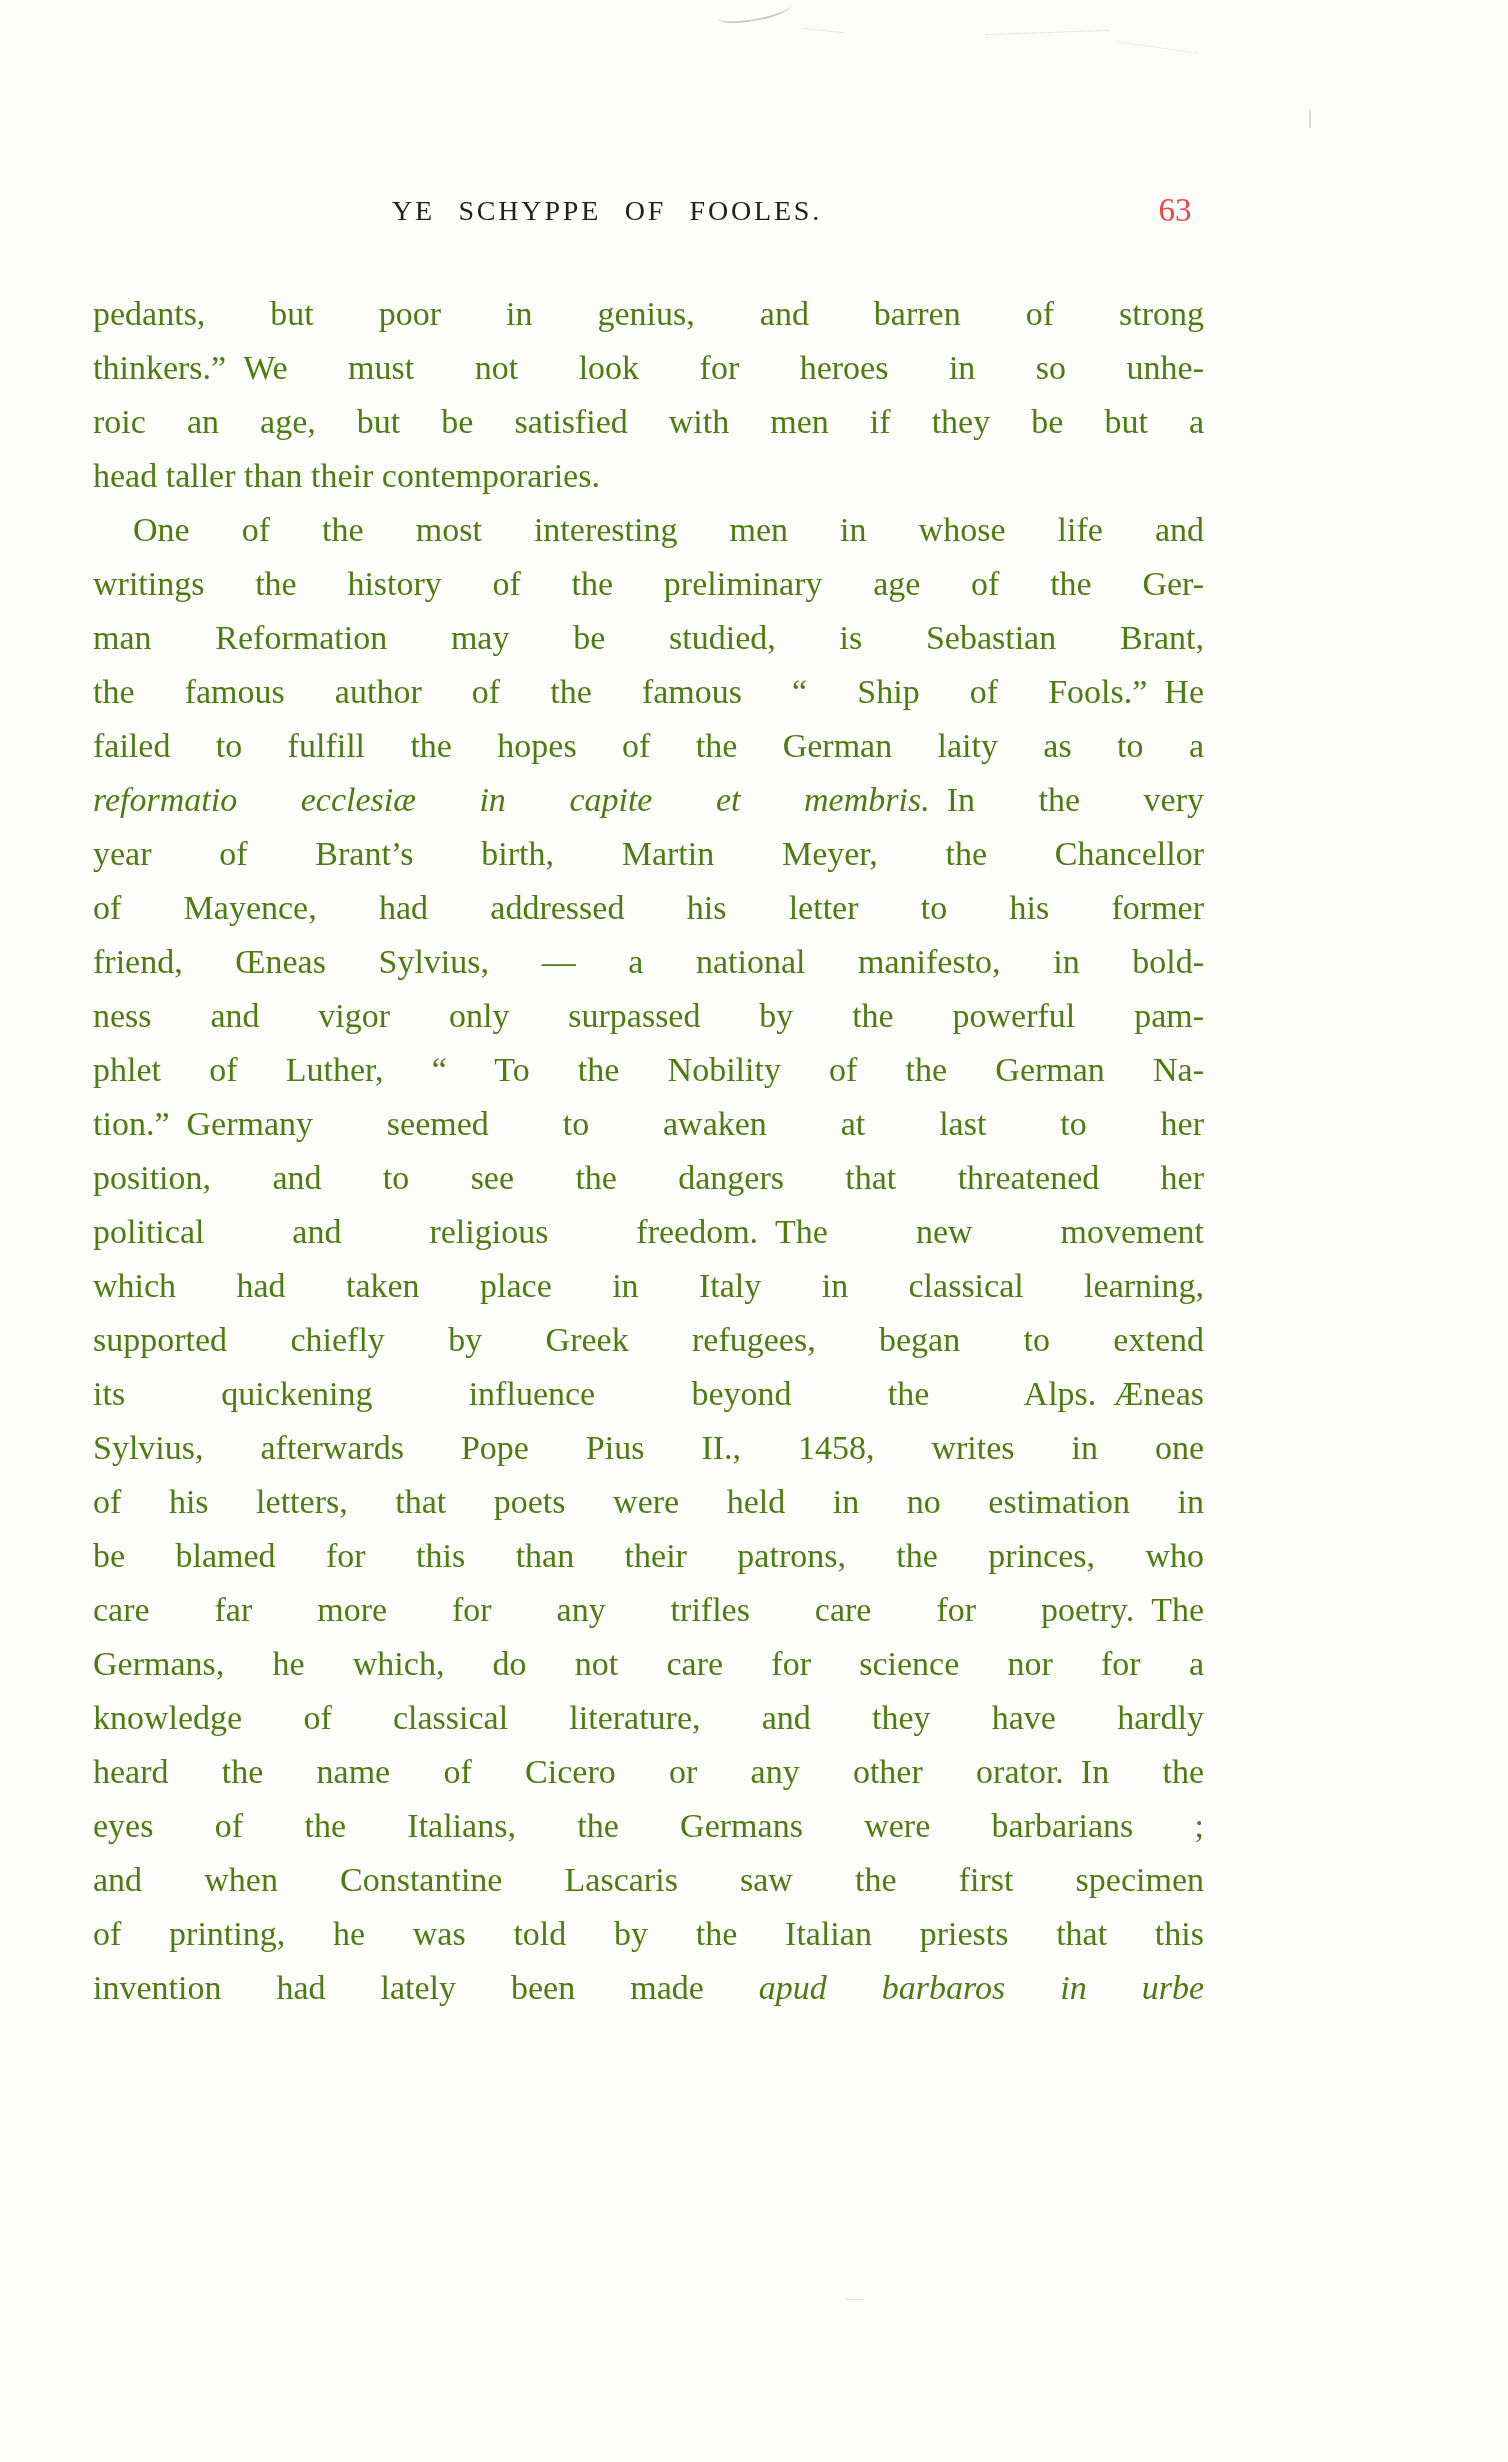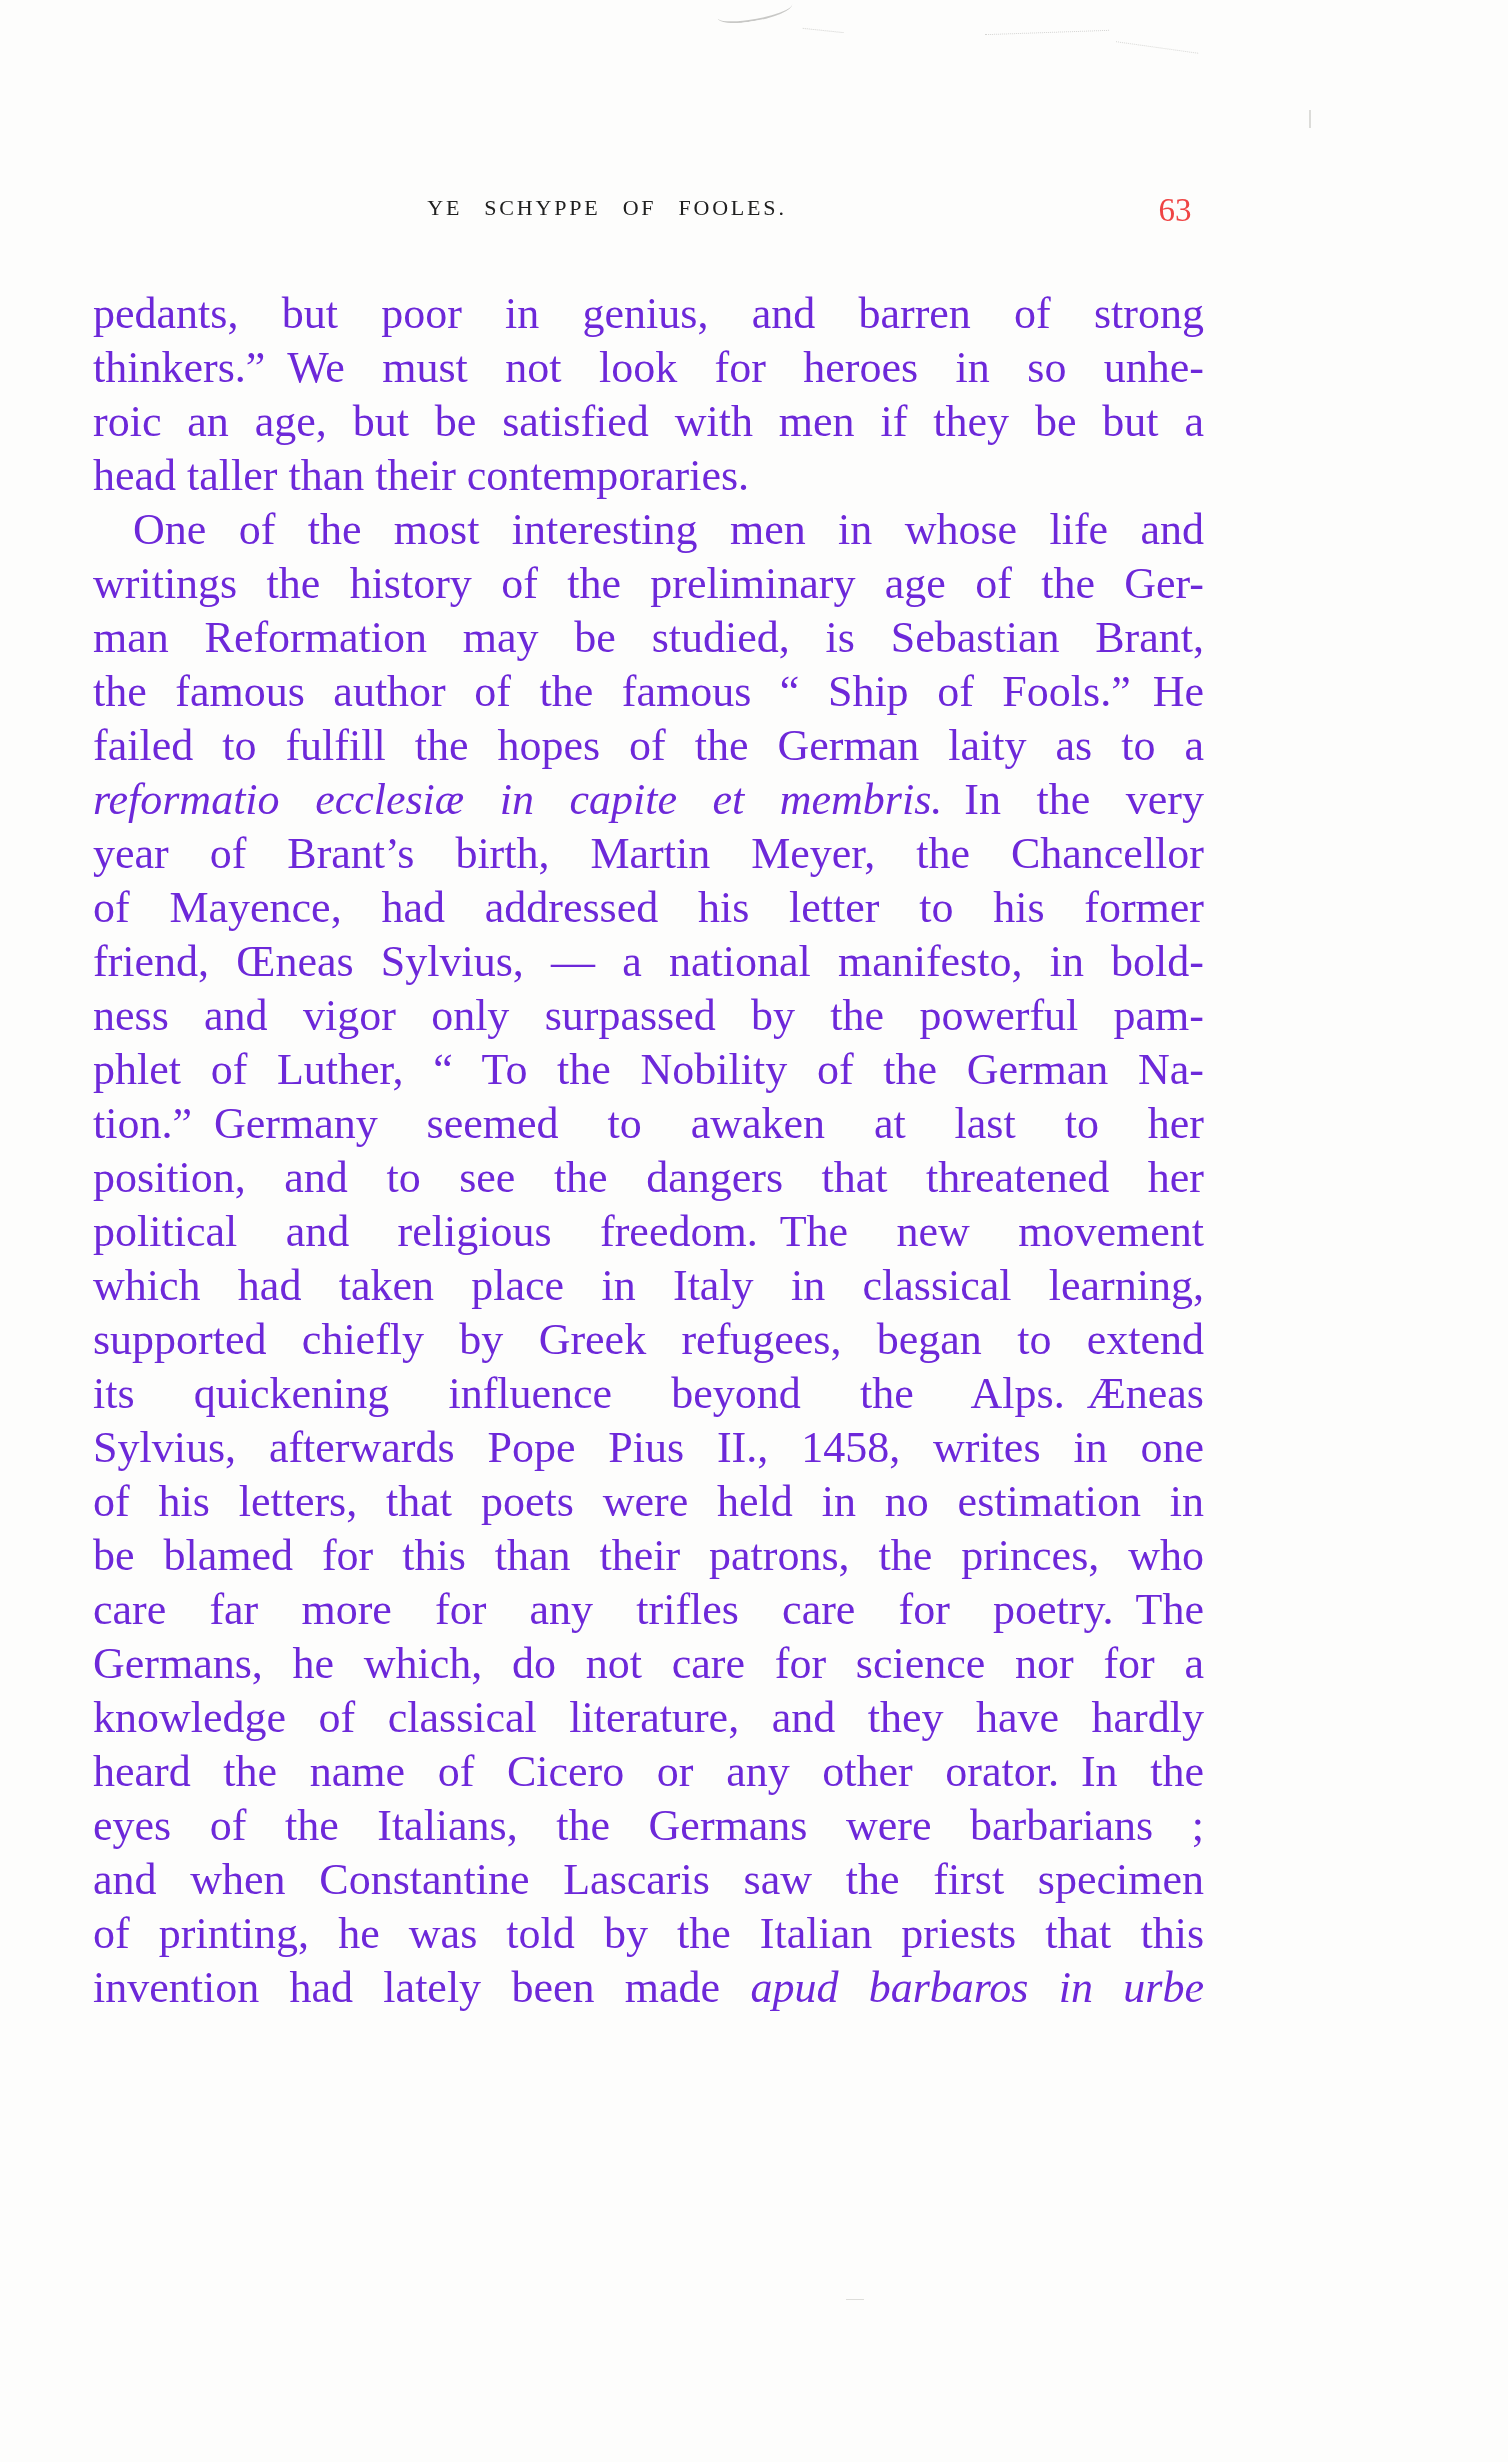--- a/index.html
+++ b/index.html
@@ -60,46 +60,46 @@
     position: absolute;
     left: 93px;
     top: 195px;
     width: 1111px;
     height: 41px;
   }
   .running-title {
     display: block;
     text-align: center;
     padding-right: 83px;
-    font-size: 22px;
+    font-size: 28px;
     letter-spacing: 2.8px;
     word-spacing: 13.8px;
     color: #202020;
   }
   .folio {
     position: absolute;
     right: 12.4px;
     top: -2.8px;
     font-size: 33px;
     color: #ef4444;
   }
 
   .text-block {
     position: absolute;
     left: 93px;
     top: 287px;
     width: 1111px;
   }
   .line {
-    font-size: 44px;
+    font-size: 34px;
     line-height: 54px;
     text-align: justify;
     text-align-last: justify;
     white-space: normal;
-    color: #6d28d9;
+    color: #4d7c0f;
   }
   .line.no-just {
     text-align-last: left;
   }
   .line.indent {
     text-indent: 40px;
   }
   .italic {
     font-style: italic;
   }

